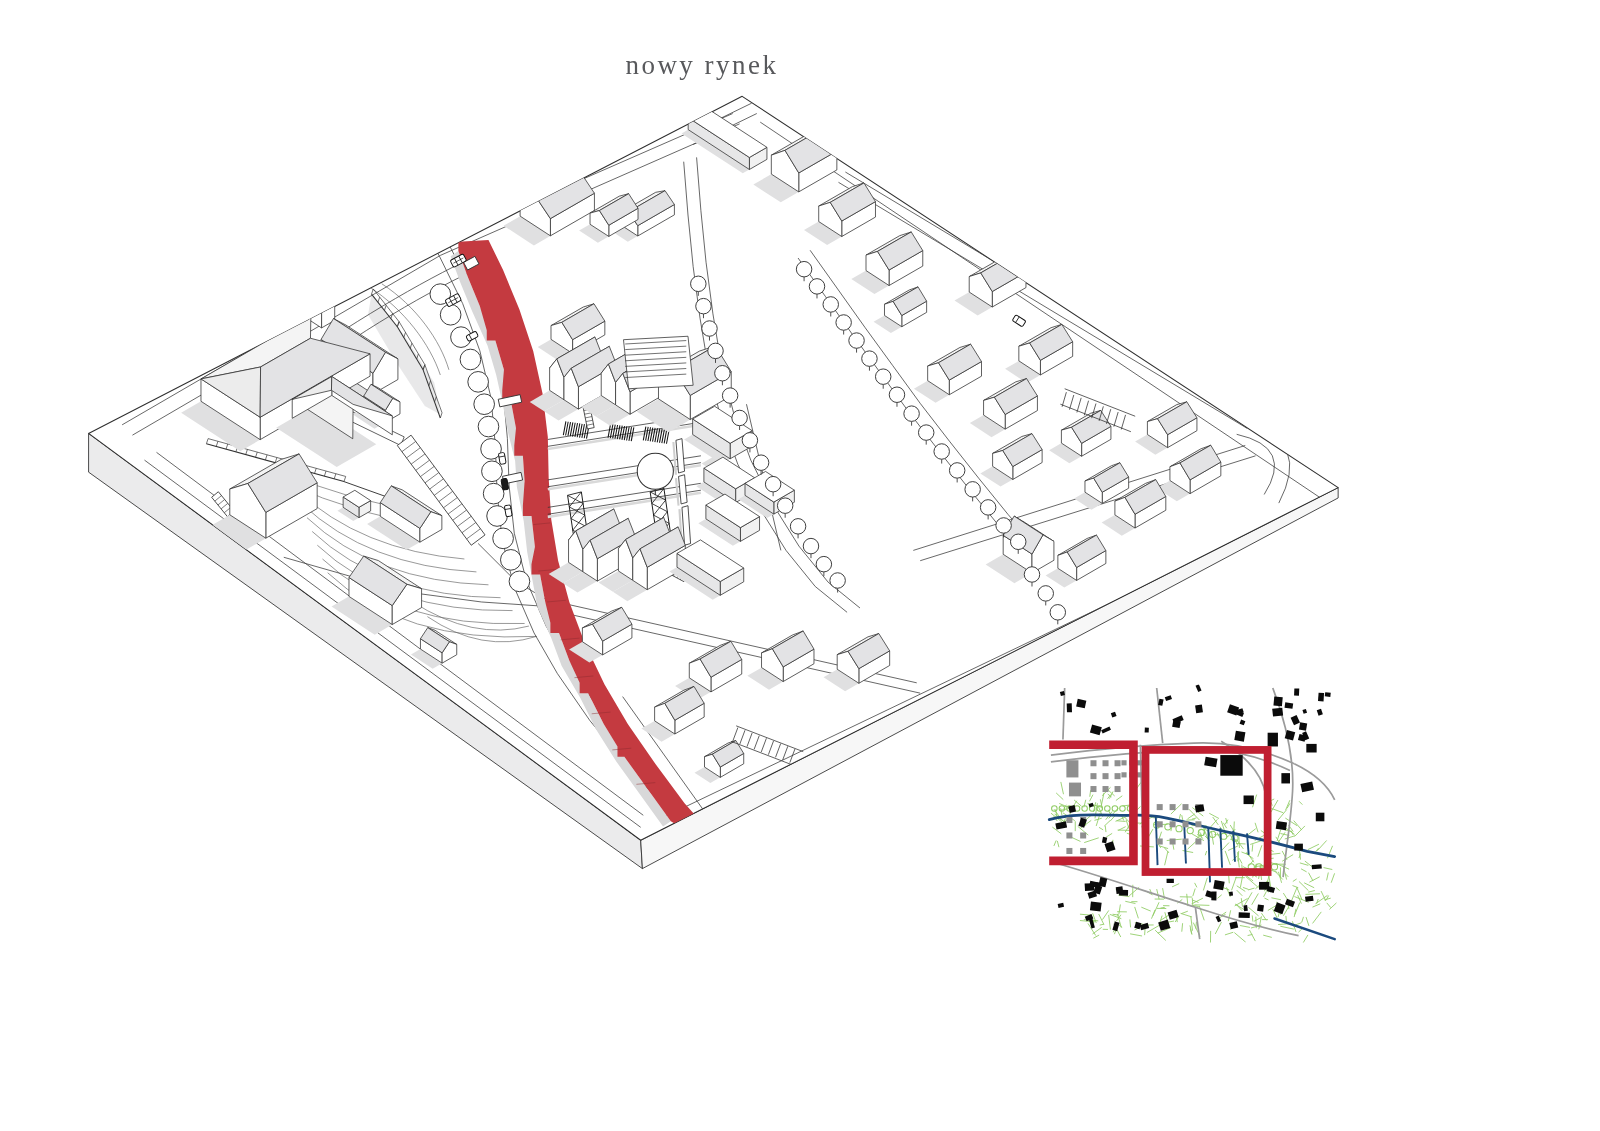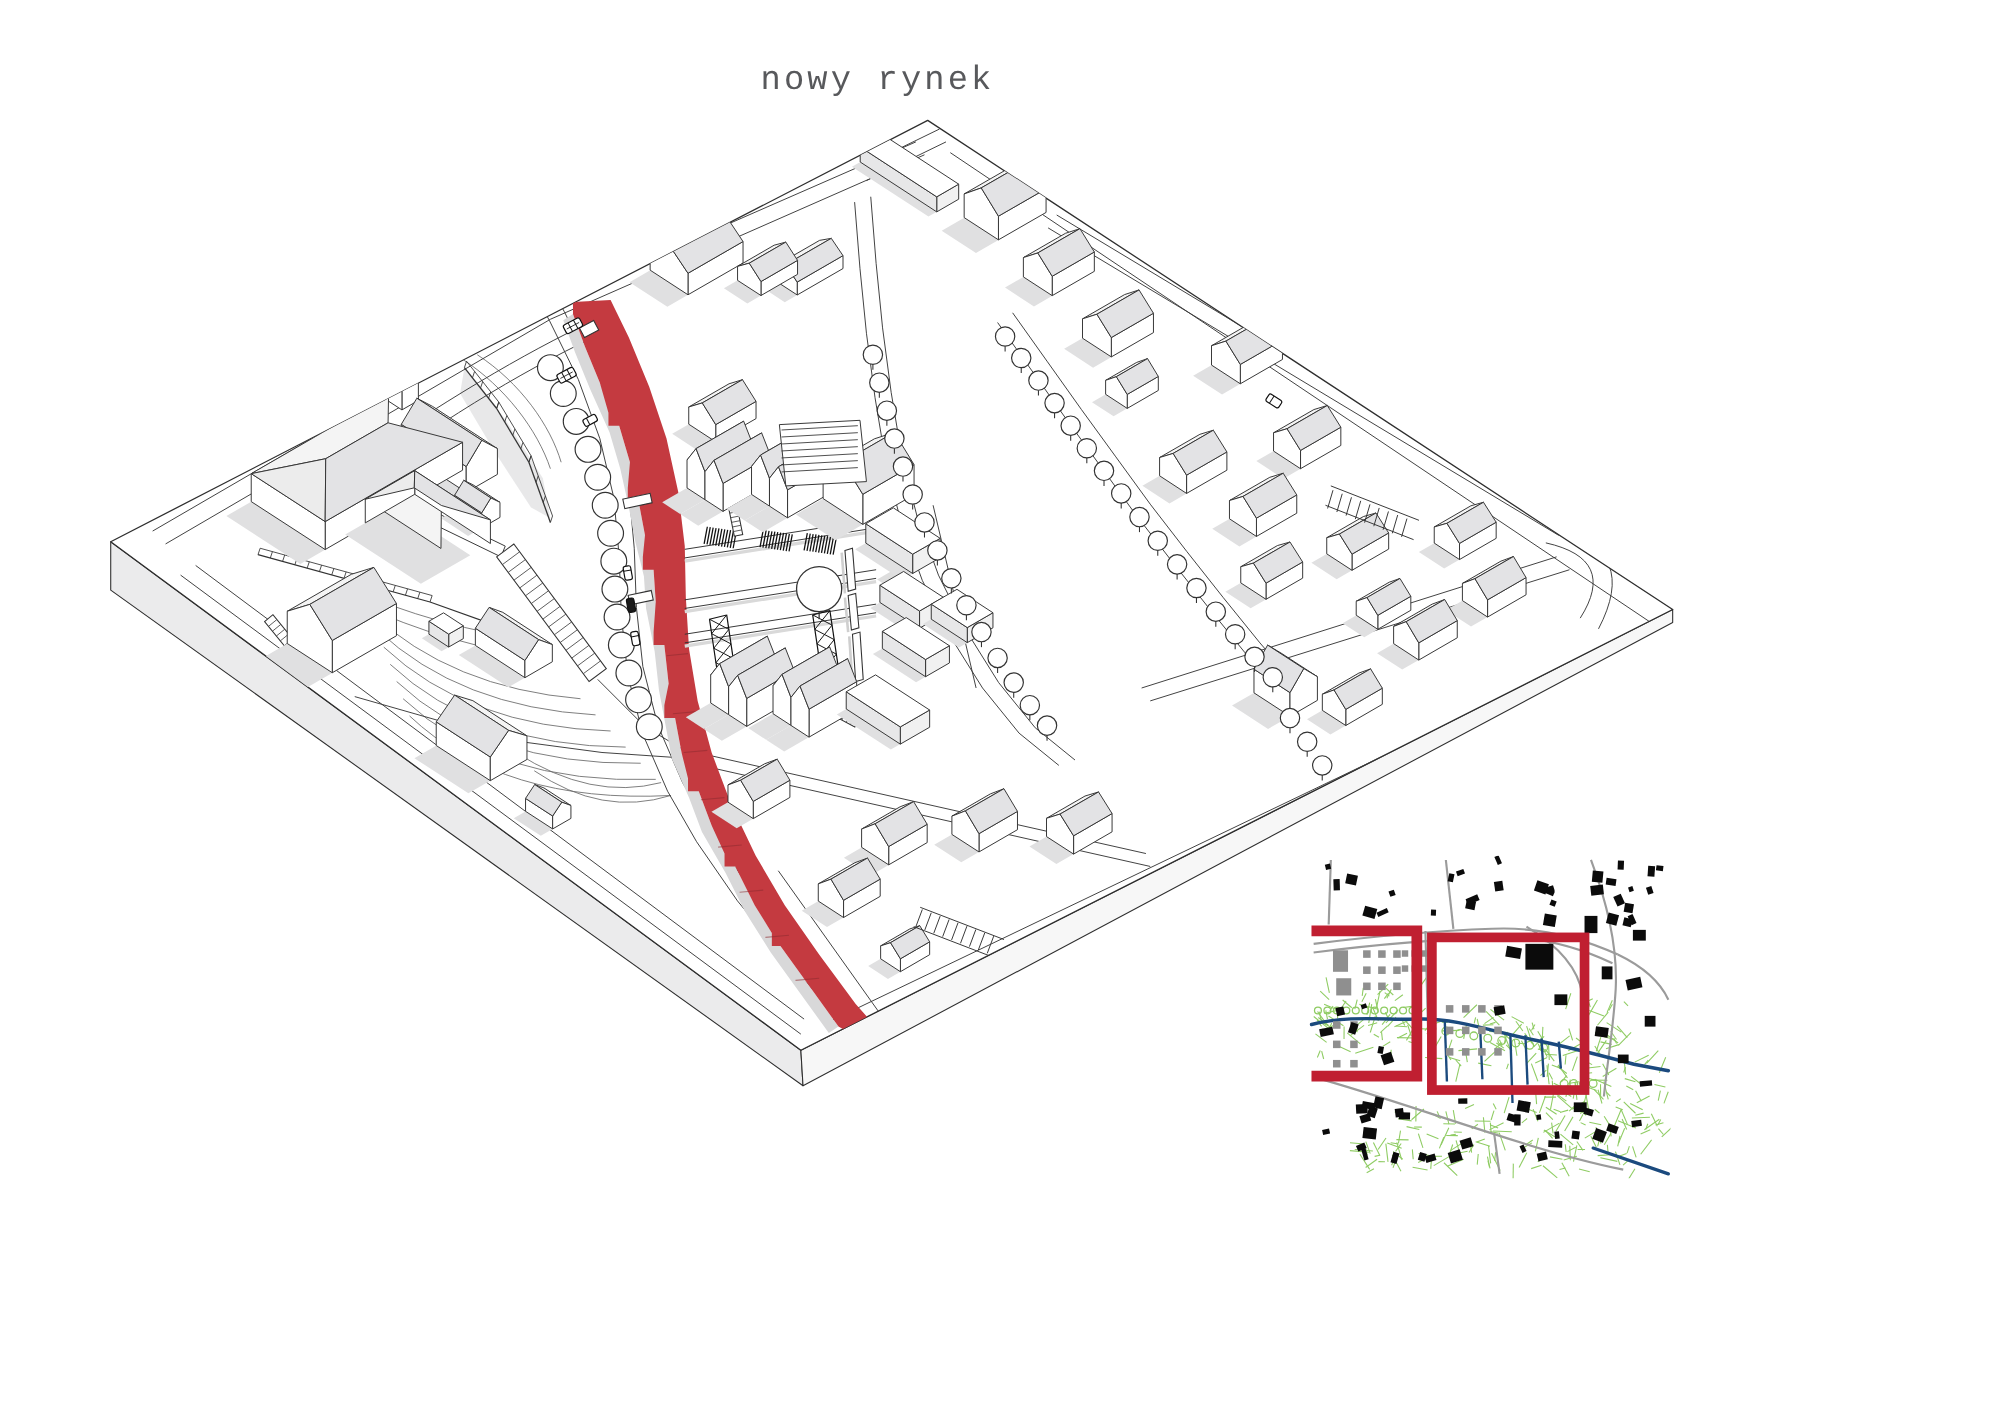--- a/index.html
+++ b/index.html
@@ -1,17 +1,17 @@
 <!DOCTYPE html>
 <html><head>
 <meta charset="utf-8">
 <style>
   html,body{margin:0;padding:0;background:#fff;}
   .page{position:relative;width:1376px;height:1131px;background:#fff;overflow:hidden;
-        font-family:Liberation Mono, monospace;}
+        font-family:Liberation Serif, serif;}
   .title{position:absolute;top:50px;left:0;width:100%;text-align:center;
          font-size:27px;letter-spacing:2.5px;font-weight:400;transform:translateX(14px);}
   svg.scene{position:absolute;inset:0;}
 </style>
 </head>
 <body>
 
 <div class="page">
   <div class="title" style="color: rgb(88, 89, 92);">nowy rynek</div>
   <svg class="scene" viewBox="0 0 1600 1131">

